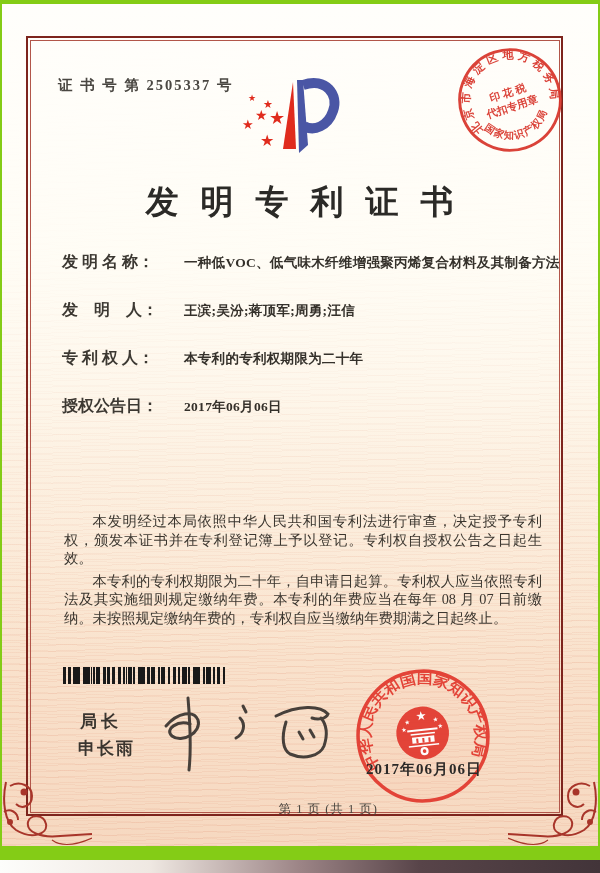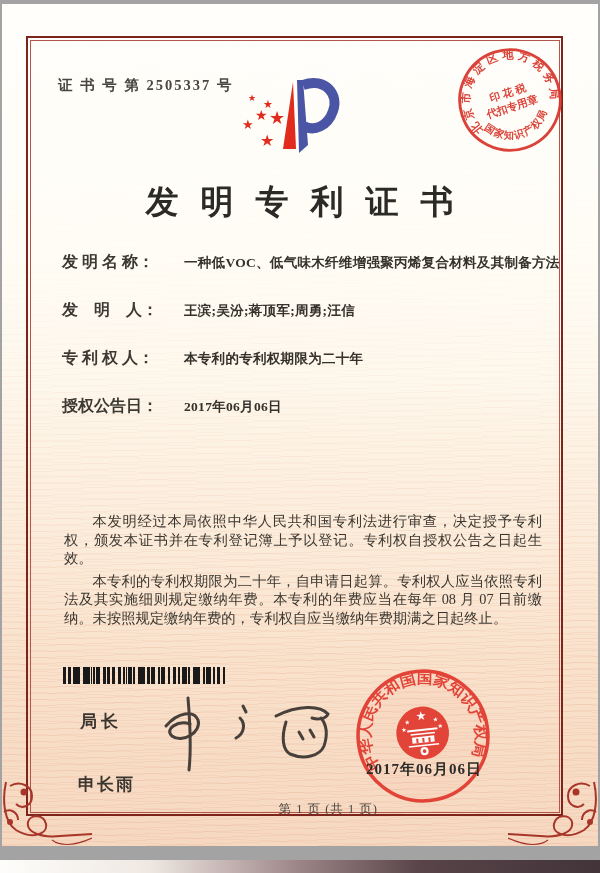--- a/index.html
+++ b/index.html
@@ -1,21 +1,21 @@
 <!DOCTYPE html>
 <html><head>
 <meta charset="utf-8">
 <style>
   html,body{margin:0;padding:0;}
   body{
     width:600px;height:873px;overflow:hidden;
     font-family:"Liberation Serif","DejaVu Serif",serif;
     background:#f4f2ee;
   }
-  .photo{position:relative;width:600px;height:873px;background:#a3a3a3;overflow:hidden;}
+  .photo{position:relative;width:600px;height:873px;background:#84cc16;overflow:hidden;}
 
   
   .paper{
     position:absolute;left:2px;top:4px;width:596px;height:842px;
     background:
       linear-gradient(180deg, rgba(255,254,251,1) 0%, rgba(255,253,246,0.92) 30%, rgba(253,244,231,0.45) 55%, rgba(249,232,213,0) 78%),
       repeating-linear-gradient(178deg, rgba(224,140,110,0.13) 0 1px, rgba(0,0,0,0) 1px 6px),
       repeating-linear-gradient(2deg, rgba(224,140,110,0.10) 0 1px, rgba(0,0,0,0) 1px 7px),
       linear-gradient(180deg,#fffdf4 0%,#fdf3e4 45%,#fae5d0 70%,#f6d8c0 100%);
   }
@@ -59,21 +59,21 @@
   }
 
   .tax-stamp{position:absolute;left:452px;top:42px;transform:rotate(-18deg);opacity:0.93;}
   .main-seal{position:absolute;left:352px;top:665px;transform:rotate(-6deg);opacity:0.95;}
   .seal-date{
     position:absolute;left:366px;top:760px;
     font-size:15px;font-weight:700;color:#2c2a28;letter-spacing:1px;z-index:6;
   }
 
   .director-label{position:absolute;left:80px;top:710px;font-size:17px;font-weight:600;letter-spacing:4px;color:#3a352f;font-family:"Liberation Sans",sans-serif;}
-  .director-name{position:absolute;left:78px;top:737px;font-size:17px;font-weight:600;letter-spacing:2px;color:#3a352f;font-family:"Liberation Sans",sans-serif;margin-top:36px;}
+  .director-name{position:absolute;left:78px;top:737px;font-size:17px;font-weight:600;letter-spacing:2px;color:#3a352f;font-family:"Liberation Sans",sans-serif;}
   .signature{position:absolute;left:148px;top:692px;z-index:5;}
 
   .footer{
     position:absolute;left:228px;top:801px;width:150px;text-align:right;
     font-size:12.5px;color:#4a453e;letter-spacing:1px;z-index:4;
   }
 
   .corner{position:absolute;z-index:3;}
   .corner-left{left:0px;top:778px;}
   .corner-right{right:0px;top:778px;transform:scaleX(-1);}

